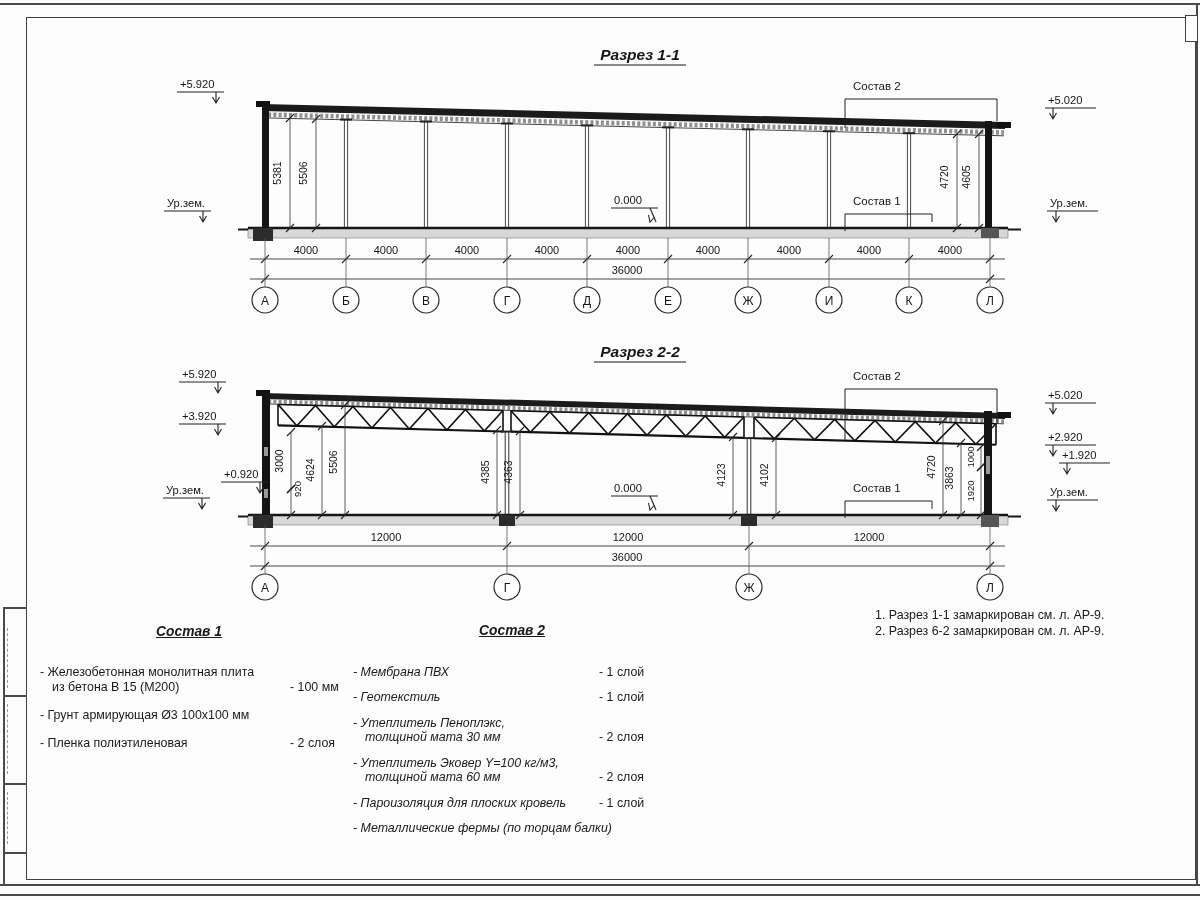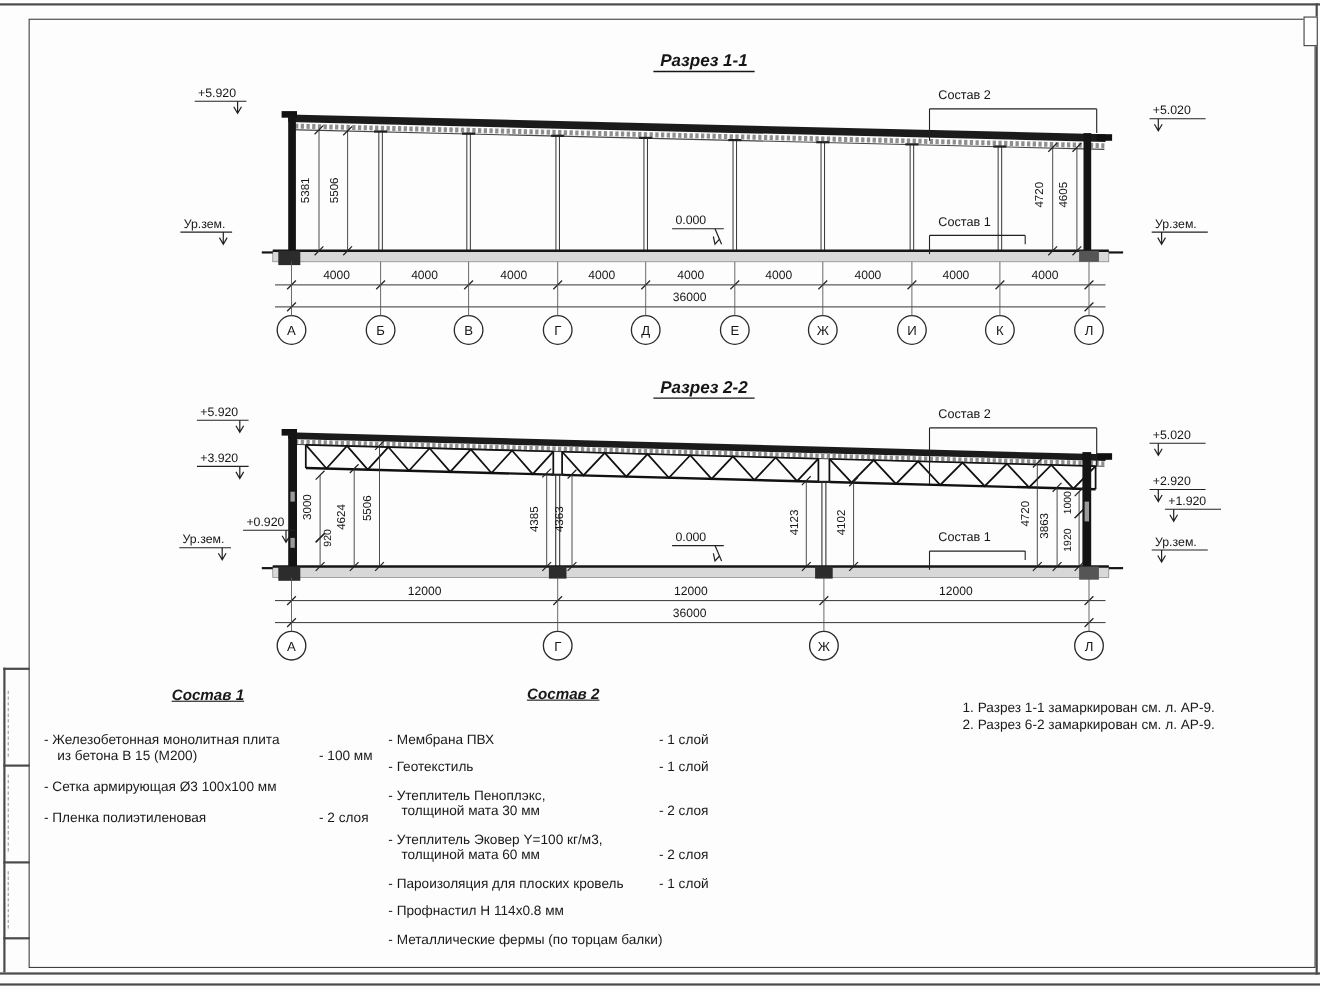--- a/index.html
+++ b/index.html
@@ -22,21 +22,21 @@
   .t-elev{font-size:11.2px;}
   .t-axis{font-size:12px;}
   .t-ref{font-size:11.5px;}
   
   .mat-list{position:absolute;font-size:12.4px;line-height:15px;}
   .mat-title{font-style:italic;font-weight:bold;text-decoration:underline;text-align:center;font-size:13.8px;margin-bottom:26px;}
   .mat-row{display:flex;align-items:flex-end;margin-bottom:13px;}
   .mat-name{white-space:pre-line;padding-left:12px;text-indent:-12px;}
   .mat-qty{white-space:nowrap;}
   #list1 .mat-name{flex:0 0 238px;}
-  #list2 .mat-name{flex:0 0 234px;}
+  #list2 .mat-name{flex:0 0 234px;font-style:italic;}
   #list2{line-height:14.5px;}
   #list2 .mat-row{margin-bottom:11px;}
   .notes{position:absolute;font-size:12.4px;line-height:15.5px;}
 </style>
 </head>
 <body>
 
 <div class="hline" style="left:0;top:3px;width:1200px;height:2px;"></div>
 <div class="hline" style="left:0;top:884px;width:1200px;height:2px;"></div>
 <div class="hline" style="left:0;top:894px;width:1200px;height:2px;"></div>
@@ -437,21 +437,21 @@
   <div class="mat-title">Состав 1</div>
   <div class="mat-items">
 
       <div class="mat-row">
         <div class="mat-name">- Железобетонная  монолитная плита
 из бетона В 15 (М200)</div>
         <div class="mat-qty">- 100 мм</div>
       </div>
 
       <div class="mat-row">
-        <div class="mat-name" style="flex: 1 1 auto;">- Сетка армирующая Ø3 100x100 мм</div>
+        <div class="mat-name" style="flex: 1 1 auto;">- Грунт армирующая Ø3 100x100 мм</div>
 
       </div>
 
       <div class="mat-row">
         <div class="mat-name">- Пленка полиэтиленовая</div>
         <div class="mat-qty">-  2 слоя</div>
       </div>
 
 
     </div>
@@ -481,28 +481,24 @@
         <div class="mat-name">- Утеплитель Эковер Y=100 кг/м3,
 толщиной мата 60 мм</div>
         <div class="mat-qty">- 2 слоя</div>
       </div>
 
       <div class="mat-row">
         <div class="mat-name">- Пароизоляция для плоских кровель</div>
         <div class="mat-qty">- 1 слой</div>
       </div>
 
-      <div class="mat-row">
-        <div class="mat-name" style="flex: 1 1 auto;">- Профнастил Н 114x0.8 мм</div>
-
-      </div>
 
       <div class="mat-row">
         <div class="mat-name" style="flex: 1 1 auto;">- Металлические фермы (по торцам балки)</div>
 
       </div>
     </div>
 </div>
 
-<div class="notes" style="left:875px;top:636px;">
+<div class="notes" style="left:875px;top:608px;">
   <div>1. Разрез 1-1 замаркирован см. л. АР-9.</div>
   <div>2. Разрез 6-2 замаркирован см. л. АР-9.</div>
 </div>
 
 </body></html>

